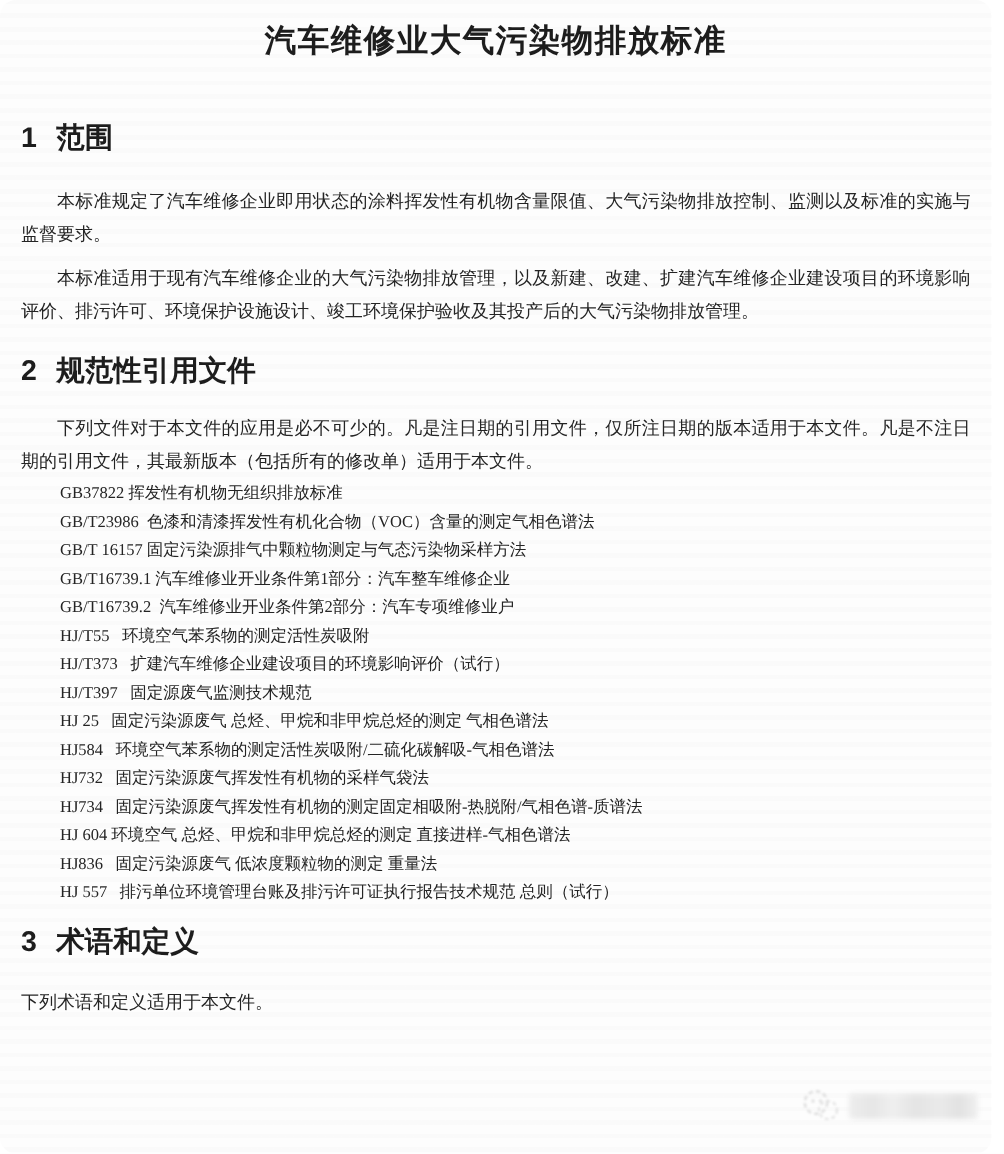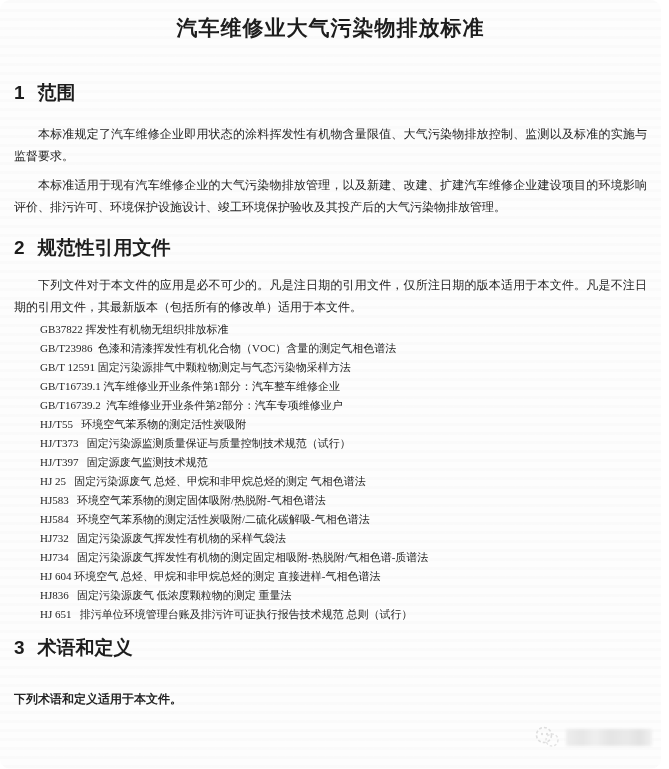--- a/index.html
+++ b/index.html
@@ -44,21 +44,21 @@
     margin: 0;
     font-size: 12px;
     line-height: 22px;
     text-align: justify;
     white-space: pre-wrap;
   }
   .indent { text-indent: 2em; }
   .para-s1a { margin-top: 20px; }
   .para-s1b { margin-top: 7px; }
   .para-s2  { margin-top: 16px; }
-  .para-s3  { margin-top: 30px; font-weight: bold; }
+  .para-s3  { margin-top: 18px; }
   .ref-list { margin-top: 2px; margin-left: 26px; }
   .ref-item {
     font-size: 11px;
     line-height: 19px;
     white-space: pre-wrap;
   }
   .watermark {
     position: absolute;
     right: 9px; bottom: 20px;
     display: flex; align-items: center;
@@ -90,34 +90,33 @@
 
   <div class="sec-heading sec2-heading">
     <span class="sec-num">2</span><span>规范性引用文件</span>
   </div>
 
   <p class="body-para indent para-s2">下列文件对于本文件的应用是必不可少的。凡是注日期的引用文件，仅所注日期的版本适用于本文件。凡是不注日期的引用文件，其最新版本（包括所有的修改单）适用于本文件。</p>
 
   <div class="ref-list">
     <div class="ref-item">GB37822 挥发性有机物无组织排放标准</div>
     <div class="ref-item">GB/T23986  色漆和清漆挥发性有机化合物（VOC）含量的测定气相色谱法</div>
-    <div class="ref-item">GB/T 12591 固定污染源排气中颗粒物测定与气态污染物采样方法</div>
+    <div class="ref-item">GB/T 16157 固定污染源排气中颗粒物测定与气态污染物采样方法</div>
     <div class="ref-item">GB/T16739.1 汽车维修业开业条件第1部分：汽车整车维修企业</div>
     <div class="ref-item">GB/T16739.2  汽车维修业开业条件第2部分：汽车专项维修业户</div>
     <div class="ref-item">HJ/T55   环境空气苯系物的测定活性炭吸附</div>
-    <div class="ref-item">HJ/T373   固定污染源监测质量保证与质量控制技术规范（试行）</div>
+    <div class="ref-item">HJ/T373   扩建汽车维修企业建设项目的环境影响评价（试行）</div>
     <div class="ref-item">HJ/T397   固定源废气监测技术规范</div>
     <div class="ref-item">HJ 25   固定污染源废气 总烃、甲烷和非甲烷总烃的测定 气相色谱法</div>
-    <div class="ref-item">HJ583   环境空气苯系物的测定固体吸附/热脱附-气相色谱法</div>
     <div class="ref-item">HJ584   环境空气苯系物的测定活性炭吸附/二硫化碳解吸-气相色谱法</div>
     <div class="ref-item">HJ732   固定污染源废气挥发性有机物的采样气袋法</div>
     <div class="ref-item">HJ734   固定污染源废气挥发性有机物的测定固定相吸附-热脱附/气相色谱-质谱法</div>
     <div class="ref-item">HJ 604 环境空气 总烃、甲烷和非甲烷总烃的测定 直接进样-气相色谱法</div>
     <div class="ref-item">HJ836   固定污染源废气 低浓度颗粒物的测定 重量法</div>
-    <div class="ref-item">HJ 651   排污单位环境管理台账及排污许可证执行报告技术规范 总则（试行）</div>
+    <div class="ref-item">HJ 557   排污单位环境管理台账及排污许可证执行报告技术规范 总则（试行）</div>
   </div>
 
   <div class="sec-heading sec3-heading">
     <span class="sec-num">3</span><span>术语和定义</span>
   </div>
 
   <p class="body-para para-s3">下列术语和定义适用于本文件。</p>
 
   <div class="watermark">
     <svg class="wm-logo" viewBox="0 0 28 24" xmlns="http://www.w3.org/2000/svg">

